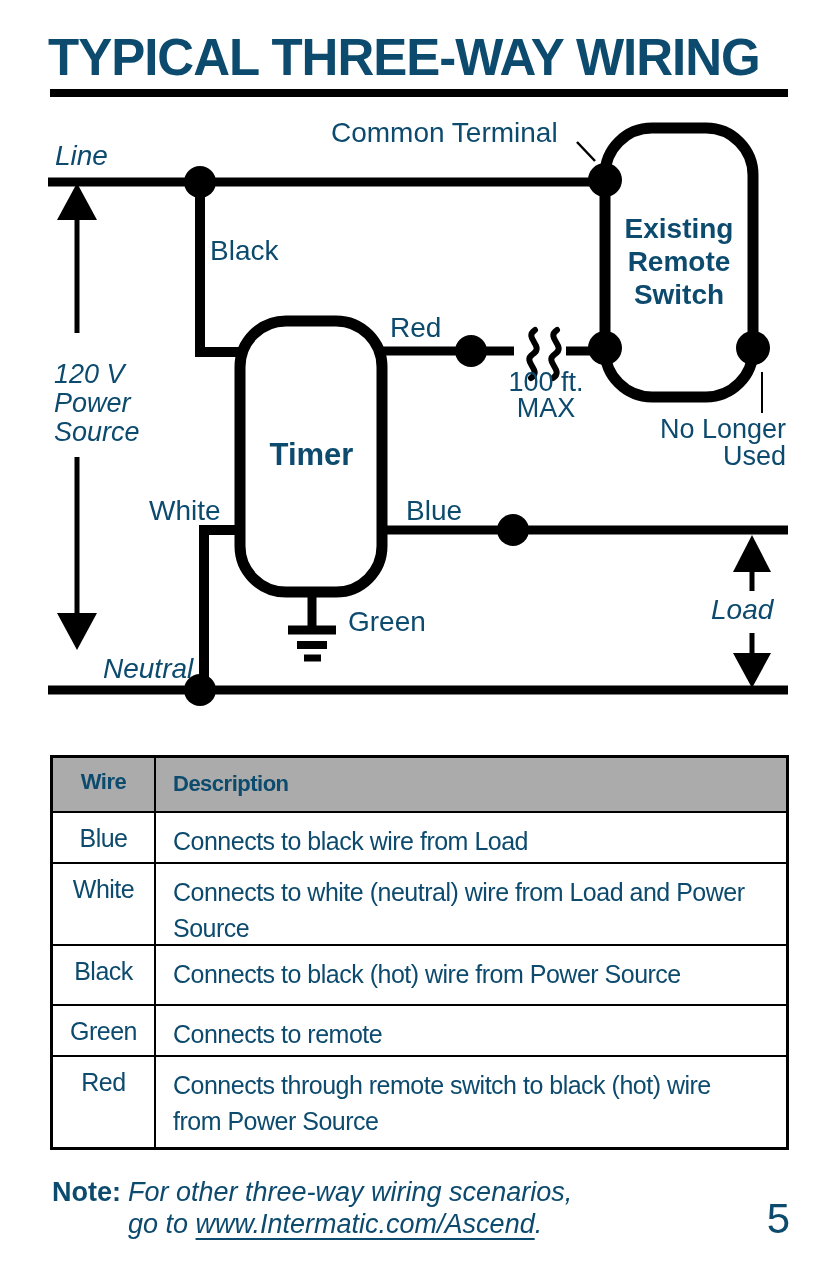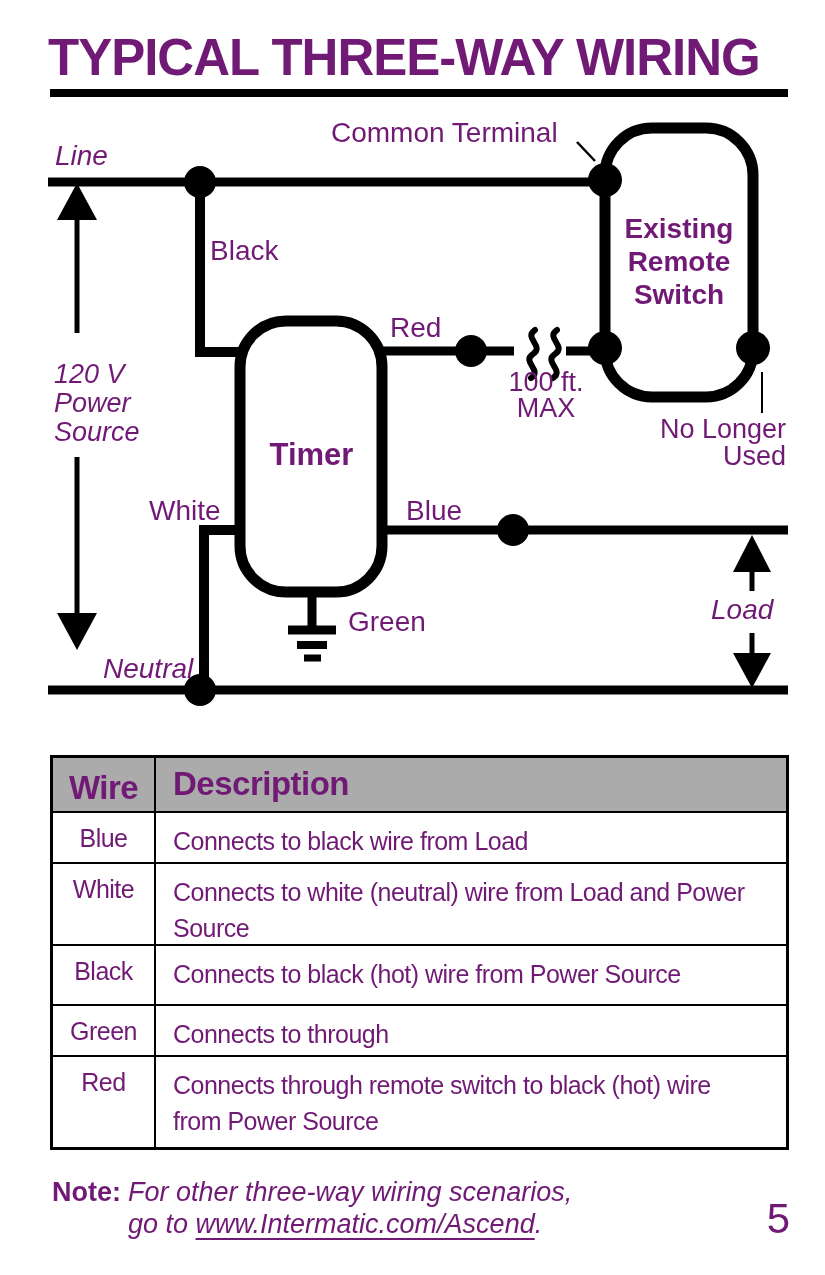--- a/index.html
+++ b/index.html
@@ -1,18 +1,18 @@
 <!DOCTYPE html>
 <html><head>
 <meta charset="utf-8">
 <style>
   html,body{margin:0;padding:0;background:#fff;}
   #page{
     position:relative;width:825px;height:1275px;background:#fff;overflow:hidden;
-    font-family:"Liberation Sans",sans-serif;color:#701a75;
+    font-family:"Liberation Sans",sans-serif;color:#0c4a6e;
   }
   .abs{position:absolute;}
   
   .title{
     left:48px;top:28px;width:745px;
     font-size:51px;font-weight:700;letter-spacing:-1px;white-space:nowrap;
   }
   .title-rule{left:50px;top:89px;width:738px;height:8px;background:#000;}
   
   .lbl{font-size:28px;line-height:28px;white-space:nowrap;}
@@ -21,21 +21,21 @@
   .center{text-align:center;}
   .right{text-align:right;}
   
   .wire-table{
     left:50px;top:755px;width:739px;
     border:3px solid #000;box-sizing:border-box;
     font-size:25px;letter-spacing:-0.5px;
   }
   .t-row{display:flex;box-sizing:border-box;}
   .t-row + .t-row{border-top:2px solid #000;}
-  .t-header{font-weight:700;font-size:33px;}
+  .t-header{font-weight:700;font-size:22px;}
   .col-wire{
     width:103px;flex:0 0 103px;border-right:2px solid #000;
     text-align:center;padding-top:11px;box-sizing:border-box;
   }
   .col-desc{
     flex:1;padding:10px 28px 0 17px;line-height:36px;box-sizing:border-box;
   }
   .h-header{height:53px;} .h-blue{height:51px;} .h-white{height:82px;}
   .h-black{height:60px;} .h-green{height:51px;} .h-red{height:92px;}
   
@@ -157,21 +157,21 @@
     <div class="t-row h-white">
       <div class="col-wire">White</div>
       <div class="col-desc">Connects to white (neutral) wire from Load and Power Source</div>
     </div>
     <div class="t-row h-black">
       <div class="col-wire">Black</div>
       <div class="col-desc">Connects to black (hot) wire from Power Source</div>
     </div>
     <div class="t-row h-green">
       <div class="col-wire">Green</div>
-      <div class="col-desc">Connects to through</div>
+      <div class="col-desc">Connects to remote</div>
     </div>
     <div class="t-row h-red">
       <div class="col-wire">Red</div>
       <div class="col-desc">Connects through remote switch to black (hot) wire from Power Source</div>
     </div>
   </div>
 
   <div class="abs note-label">Note:</div>
   <div class="abs note-line" style="left:128px;top:1177px;">For other three-way wiring scenarios,</div>
   <div class="abs note-line" style="left:128px;top:1209px;font-style:italic;"><span>go to </span><span class="note-link">www.Intermatic.com/Ascend</span><span>.</span></div>

